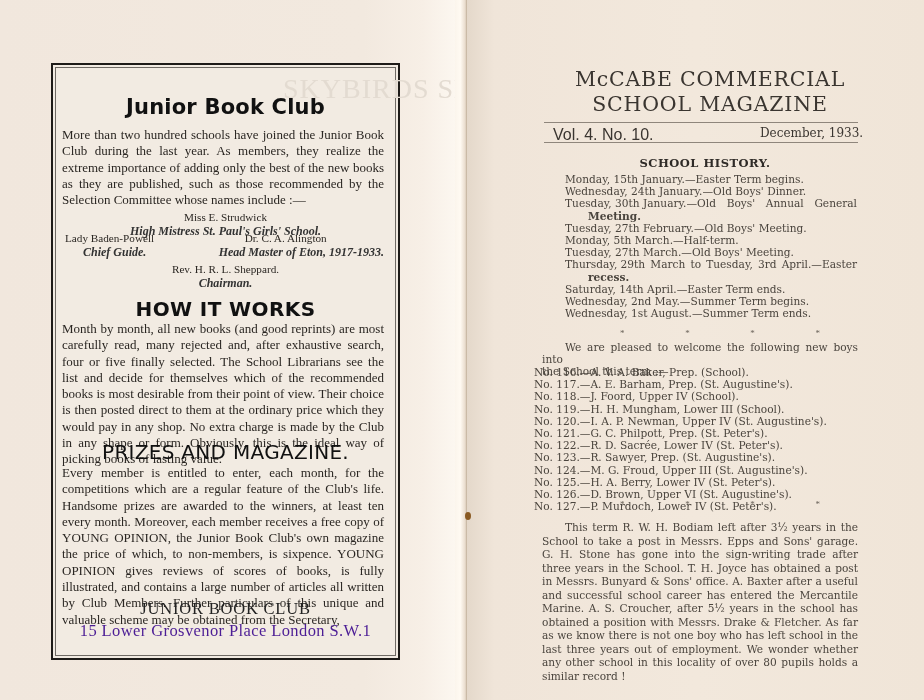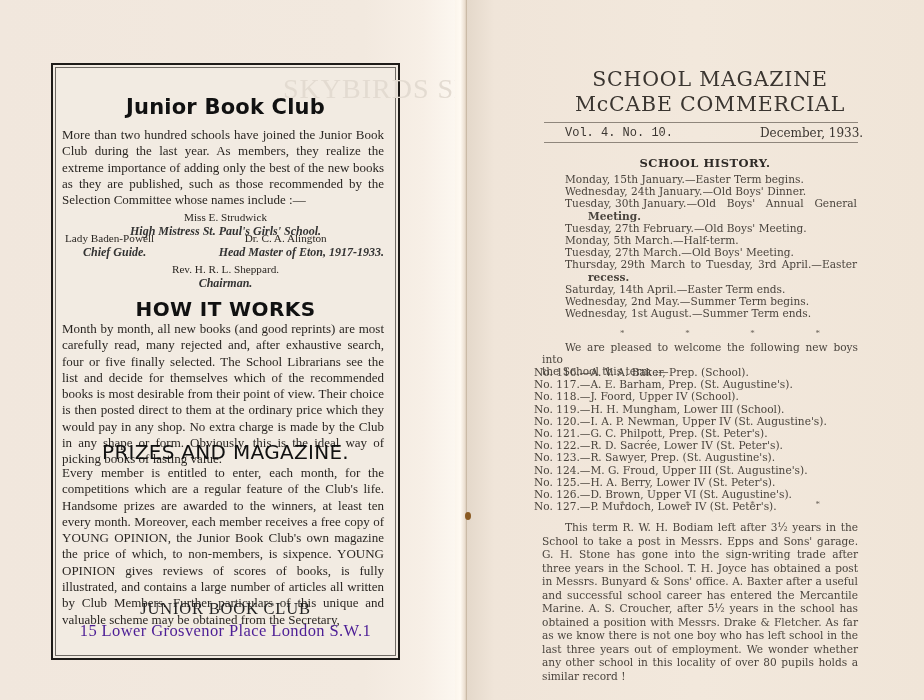--- a/index.html
+++ b/index.html
@@ -72,21 +72,21 @@
 
   
   #mag-title {
     position: absolute; left: 540px; width: 340px; top: 67px; text-align: center;
     font-size: 20.5px; line-height: 25px; letter-spacing: 0.8px; color: #3a3530;
     font-family: "DejaVu Serif", serif; font-weight: normal;
   }
   .rule { position: absolute; left: 544px; width: 314px; height: 1px; background: #8f867c; }
   #rule-top { top: 122px; }
   #rule-bottom { top: 142px; }
-  #issue-vol { position: absolute; left: 553px; top: 126px; font-size: 12px; color: #3a3530; font-family: Liberation Mono, monospace; margin-left: 12px; }
+  #issue-vol { position: absolute; left: 553px; top: 126px; font-size: 16px; color: #3a3530; font-family: Liberation Sans, sans-serif; }
   #issue-date { position: absolute; left: 760px; top: 126px; font-size: 12px; color: #3a3530; font-family: "DejaVu Serif", serif; }
   #section-heading {
     position: absolute; left: 540px; width: 330px; top: 156px; text-align: center;
     font-family: "DejaVu Serif", serif; font-weight: bold; font-size: 11.5px; letter-spacing: 0.5px; color: #2f2b27;
   }
   .mag-text {
     position: absolute; font-family: "DejaVu Serif", serif; font-size: 10.6px; line-height: 12.2px; color: #4a443d;
   }
   #calendar { left: 565px; width: 292px; top: 173px; }
   #calendar .line { white-space: nowrap; }
@@ -141,22 +141,22 @@
     <div id="ad-footer-address">15 Lower Grosvenor Place  London S.W.1</div>
   </div>
 </div>
 
 <div id="gutter"></div>
 
 <div class="page" id="right-page"></div>
 <div class="stain"></div>
 
 <div id="mag-title">
+  <div>McCABE COMMERCIAL</div>
   <div>SCHOOL MAGAZINE</div>
-  <div>McCABE COMMERCIAL</div>
 </div>
 <div class="rule" id="rule-top"></div>
 <div id="issue-vol">Vol. 4.   No. 10.</div>
 <div id="issue-date">December, 1933.</div>
 <div class="rule" id="rule-bottom"></div>
 
 <div id="section-heading">SCHOOL HISTORY.</div>
 
 <div class="mag-text" id="calendar">
   <div class="line">Monday, 15th January.—Easter Term begins.</div>

